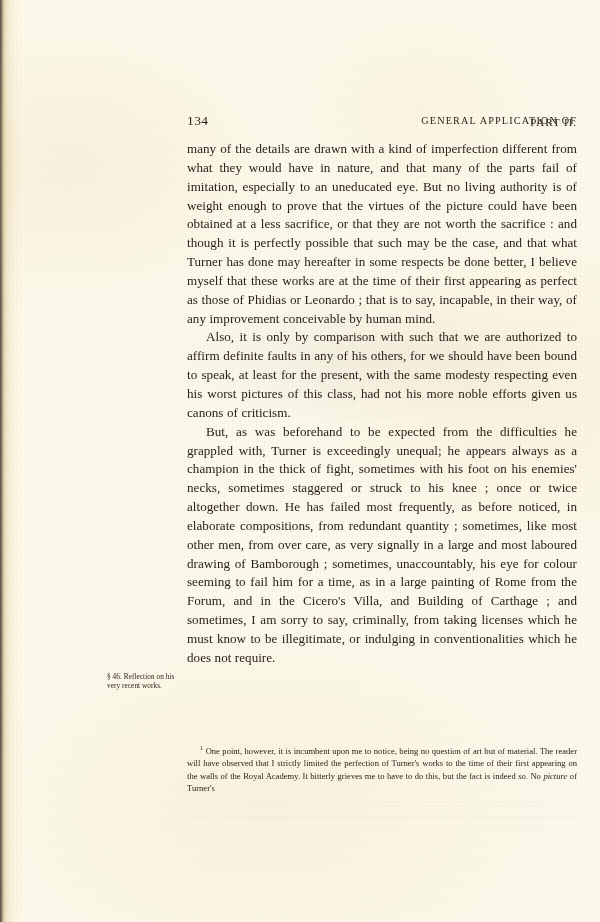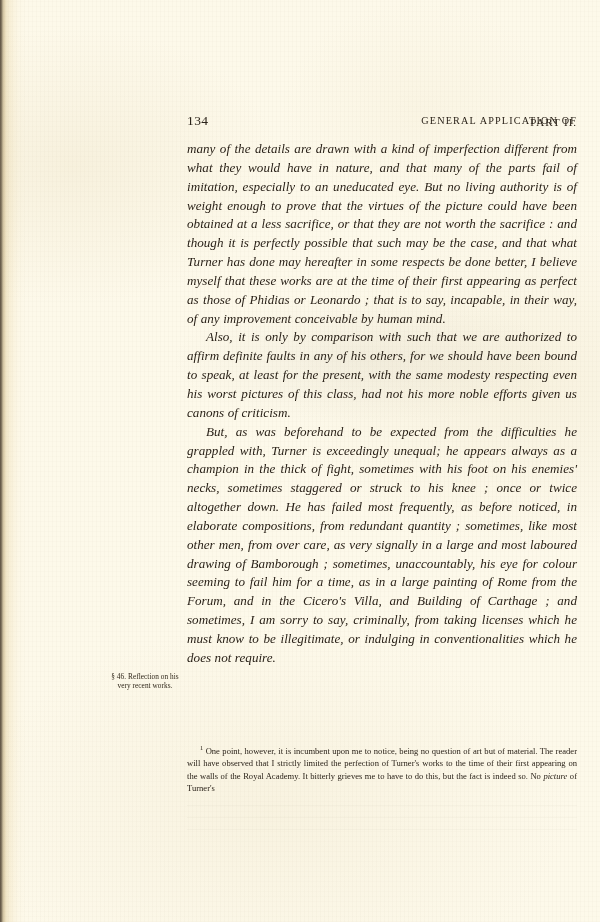--- a/index.html
+++ b/index.html
@@ -88,21 +88,20 @@
     letter-spacing: 0.95px;
     text-transform: uppercase;
   }
 
   
   .body-col {
     position: absolute;
     left: 187px;
     top: 140px;
     width: 390px;
-    font-style: italic;
   }
   p.para {
     margin: 0;
     font-size: 13.1px;
     line-height: 18.85px;
     text-align: justify;
     text-indent: 19px;
     letter-spacing: 0.02px;
     word-spacing: 0.2px;
     -webkit-font-smoothing: antialiased;
@@ -115,21 +114,21 @@
   }
 
   
   .side-note {
     position: absolute;
     left: 107px;
     top: 672px;
     width: 76px;
     font-size: 7.3px;
     line-height: 9.1px;
-    text-align: center;
+    text-align: left;
     letter-spacing: 0.05px;
     color: #2f2619;
   }
 
   
   .footnote {
     position: absolute;
     left: 187px;
     top: 745px;
     width: 390px;

